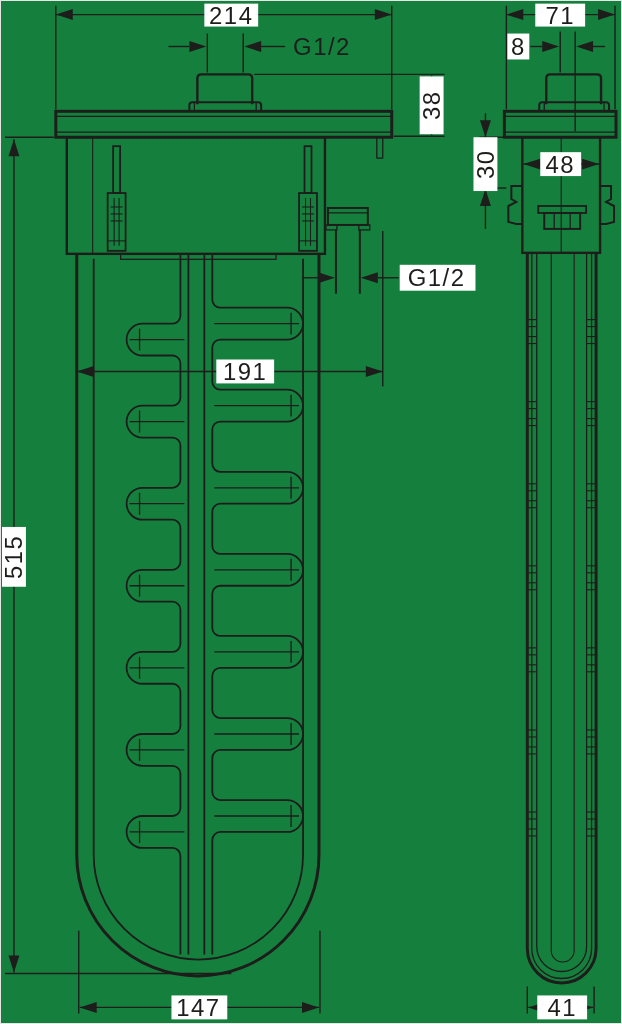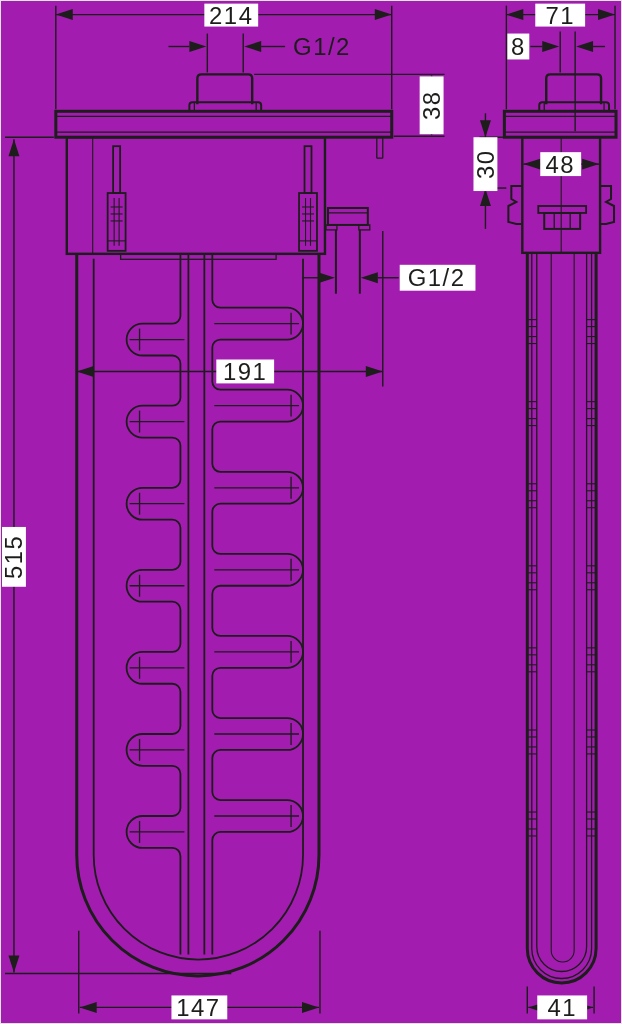--- a/index.html
+++ b/index.html
@@ -1,16 +1,16 @@
 <!DOCTYPE html>
 <html><head>
 <meta charset="utf-8">
 <style>
   html,body{margin:0;padding:0;background:#ffffff;}
-  .sheet{position:relative;width:620px;height:1022px;border:1px solid #e6e6e6;background:#a21caf;overflow:hidden;
+  .sheet{position:relative;width:620px;height:1022px;border:1px solid #e6e6e6;background:#15803d;overflow:hidden;
          font-family:"Liberation Sans",sans-serif;}
   svg{display:block;}
   svg text{font-family:"Liberation Sans",sans-serif;font-size:24px;fill:#1d1d1b;letter-spacing:1.5px;
            text-anchor:middle;dominant-baseline:central;}
   .st  {stroke:#1d1d1b;fill:none;}
   .lw3 {stroke-width:3;}
   .lw25{stroke-width:2.4;}
   .lw2 {stroke-width:2;}
   .lw18{stroke-width:1.8;}
   .lw13{stroke-width:1.3;}

